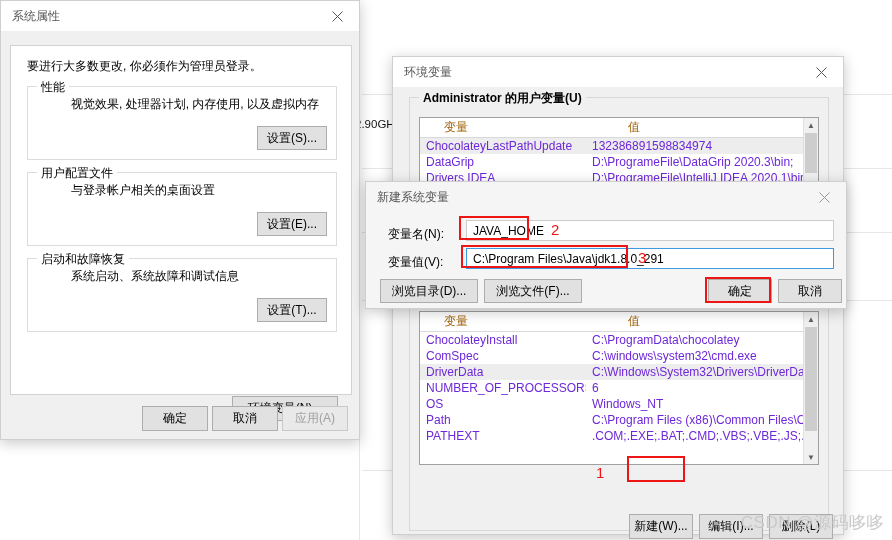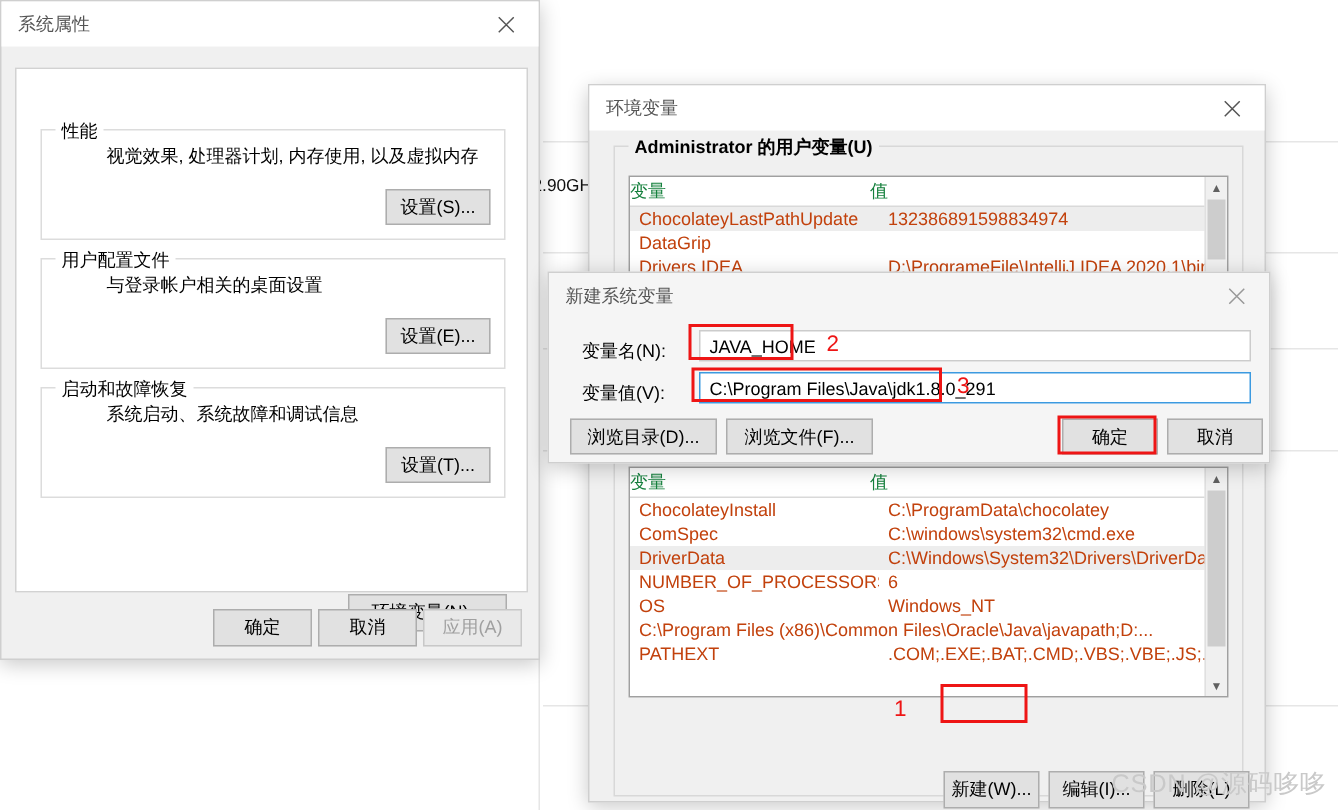--- a/index.html
+++ b/index.html
@@ -44,24 +44,24 @@
 
   
   .btn{position:absolute;background:#e1e1e1;border:1px solid #adadad;
        font-size:12px;color:#000;display:flex;align-items:center;justify-content:center;
        white-space:nowrap;font-family:"Liberation Sans","DejaVu Sans",sans-serif;}
   .btn.disabled{color:#a0a0a0;background:#e9e9e9;border-color:#c8c8c8;}
 
   
   .tbl{position:absolute;background:#fff;border:1px solid #a0a0a0;overflow:hidden;}
   .tbl-head{display:flex;height:19px;background:#fff;border-bottom:1px solid #d9d9d9;}
-  .th{font-size:12px;color:#15803d;line-height:19px;padding-left:0;overflow:hidden;white-space:nowrap;}
+  .th{font-size:12px;color:#a16207;line-height:19px;padding-left:24px;overflow:hidden;white-space:nowrap;}
   .trow{display:flex;height:16px;}
   .trow.sel{background:#ededed;}
-  .td{font-size:12px;color:#c2410c;line-height:16px;padding-left:6px;overflow:hidden;
+  .td{font-size:12px;color:#6d28d9;line-height:16px;padding-left:6px;overflow:hidden;
       white-space:nowrap;text-overflow:clip;}
   .vscroll{position:absolute;right:0;top:0;width:14px;bottom:0;background:#f0f0f0;
            border-left:1px solid #e0e0e0;}
   .vscroll .arrow{height:14px;display:flex;align-items:center;justify-content:center;
                   font-size:8px;color:#606060;}
   .vscroll .thumb{position:absolute;left:1px;width:12px;background:#cdcdcd;}
 
   
   .inp{position:absolute;background:#fff;border:1px solid #cccccc;
        font-size:12px;color:#000;line-height:20px;padding-left:6px;
@@ -99,20 +99,21 @@
     <span class="t">系统属性</span>
     <div class="dlg-close">
       <svg width="11" height="11" viewBox="0 0 11 11">
           <path d="M0.5 0.5 L10.5 10.5 M10.5 0.5 L0.5 10.5" stroke="#555" stroke-width="1" fill="none"></path>
         </svg>
     </div>
   </div>
 
 
   <div class="tabpanel">
+    <div class="note" style="left:16px;top:12px;">要进行大多数更改, 你必须作为管理员登录。</div>
 
     <div class="grp" style="left:16px;top:40px;width:308px;height:72px;">
       <span class="grp-label">性能</span>
       <span class="grp-desc">视觉效果, 处理器计划, 内存使用, 以及虚拟内存</span>
       <div class="btn" style="right:9px;bottom:9px;width:68px;height:22px;position:absolute;">设置(S)...</div>
     </div>
 
     <div class="grp" style="left:16px;top:126px;width:308px;height:72px;">
       <span class="grp-label">用户配置文件</span>
       <span class="grp-desc">与登录帐户相关的桌面设置</span>
@@ -152,20 +153,21 @@
     <div class="tbl-head">
       <div class="th" style="width:160px;">变量</div>
       <div class="th" style="flex:1;">值</div>
     </div>
     <div class="trow sel">
       <div class="td" style="width:160px;">ChocolateyLastPathUpdate</div>
       <div class="td" style="flex:1;">132386891598834974</div>
     </div>
     <div class="trow">
       <div class="td" style="width:160px;">DataGrip</div>
+      <div class="td" style="flex:1;">D:\ProgrameFile\DataGrip 2020.3\bin;</div>
     </div>
     <div class="trow">
       <div class="td" style="width:160px;">Drivers IDEA</div>
       <div class="td" style="flex:1;">D:\ProgrameFile\IntelliJ IDEA 2020.1\bin;</div>
     </div>
     <div class="vscroll">
       <div class="arrow">▲</div>
       <div class="thumb" style="top:15px;height:40px;"></div>
     </div>
   </div>
@@ -193,20 +195,21 @@
     </div>
     <div class="trow">
       <div class="td" style="width:160px;">NUMBER_OF_PROCESSORS</div>
       <div class="td" style="flex:1;">6</div>
     </div>
     <div class="trow">
       <div class="td" style="width:160px;">OS</div>
       <div class="td" style="flex:1;">Windows_NT</div>
     </div>
     <div class="trow">
+      <div class="td" style="width:160px;">Path</div>
       <div class="td" style="flex:1;">C:\Program Files (x86)\Common Files\Oracle\Java\javapath;D:...</div>
     </div>
     <div class="trow">
       <div class="td" style="width:160px;">PATHEXT</div>
       <div class="td" style="flex:1;">.COM;.EXE;.BAT;.CMD;.VBS;.VBE;.JS;.JSE;.WSF;.WSH;.MSC;.PYW...</div>
     </div>
     <div class="vscroll">
       <div class="arrow">▲</div>
       <div class="thumb" style="top:15px;height:104px;"></div>
       <div class="arrow" style="position:absolute;bottom:0;left:0;width:14px;">▼</div>

